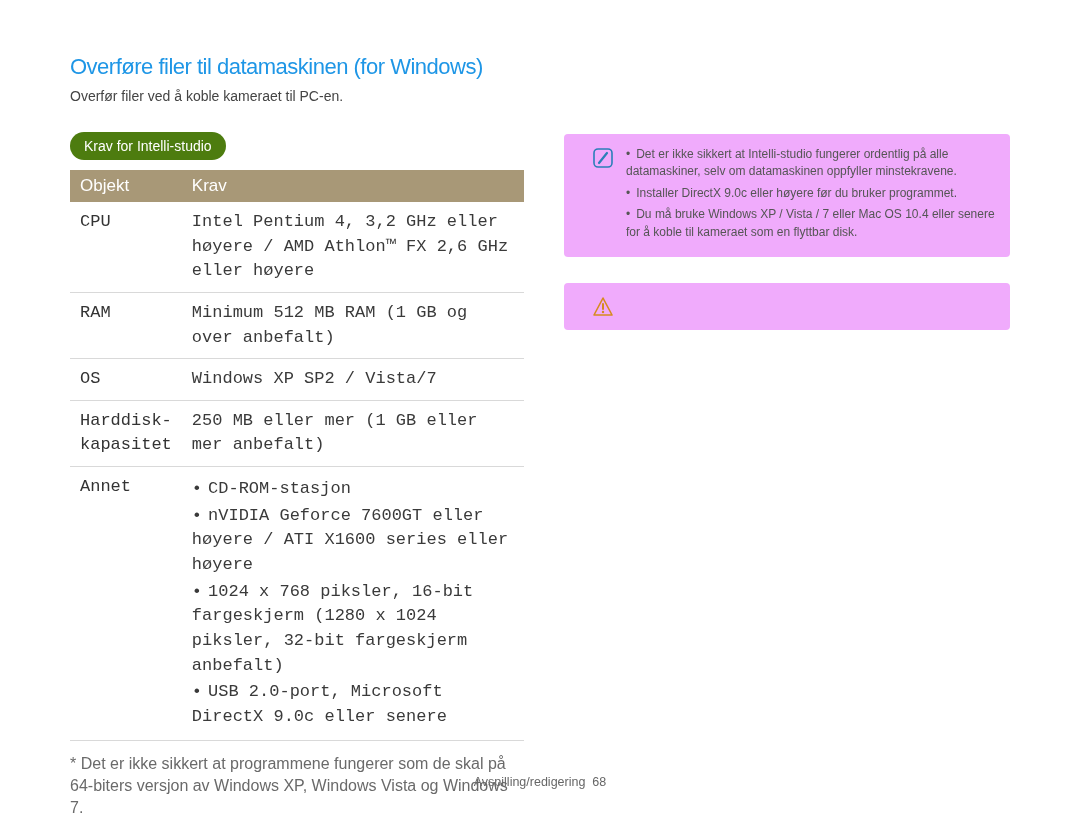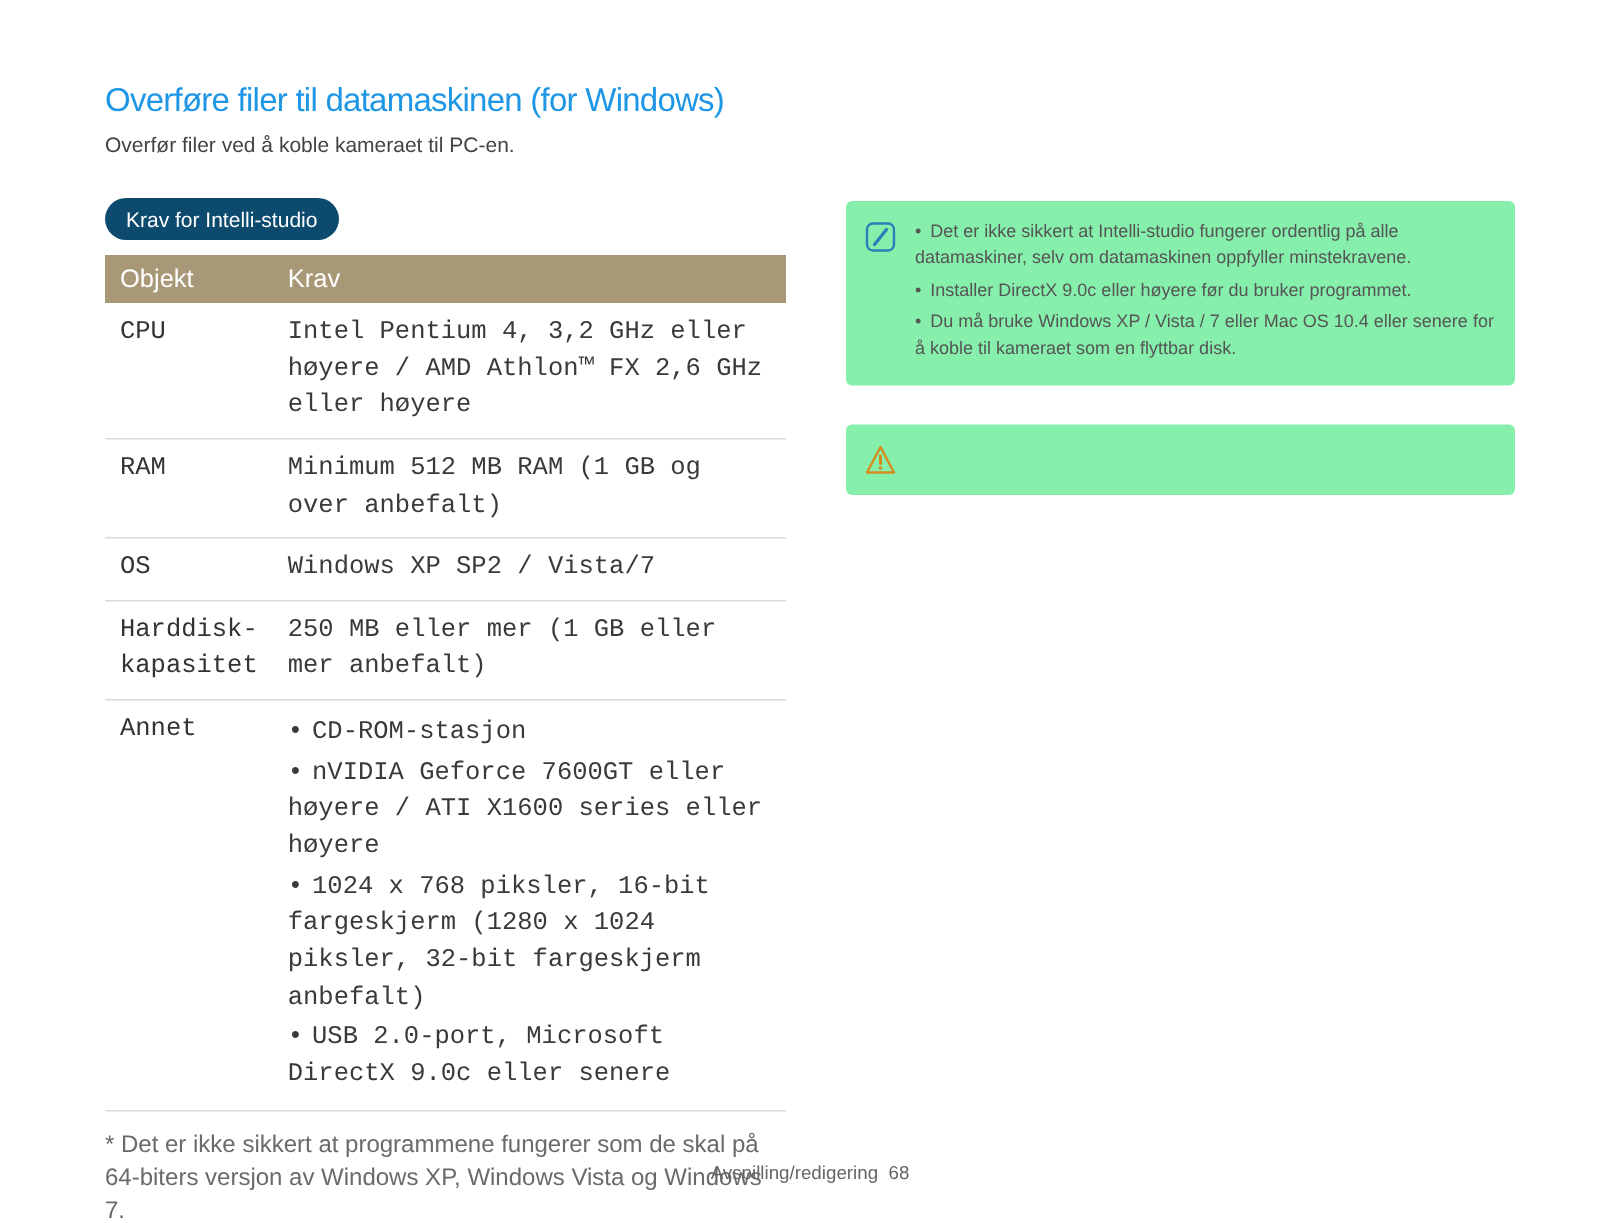--- a/index.html
+++ b/index.html
@@ -26,21 +26,21 @@
   }
   .columns {
     display: flex;
     gap: 40px;
   }
   .col-left { flex: 0 0 454px; }
   .col-right { flex: 1; padding-top: 2px; }
 
   .pill {
     display: inline-block;
-    background: #0c4a6e;
+    background: #4d7c0f;
     color: #fff;
     font-size: 14px;
     padding: 6px 14px;
     border-radius: 14px;
     margin-bottom: 10px;
   }
 
   table {
     width: 100%;
     border-collapse: collapse;
@@ -72,23 +72,23 @@
   tbody ul li { margin: 2px 0; }
 
   .footnote {
     font-size: 16px;
     color: #6a6a6a;
     margin-top: 12px;
     line-height: 1.4;
   }
 
   .note-box {
-    background: #86efac;
+    background: #f0abfc;
     border-radius: 4px;
-    padding: 12px 14px 12px 12px;
+    padding: 12px 14px 12px 28px;
     display: flex;
     gap: 12px;
     margin-bottom: 26px;
   }
   .note-box .icon {
     flex: 0 0 22px;
     height: 22px;
     display: flex;
     align-items: center;
     justify-content: center;

